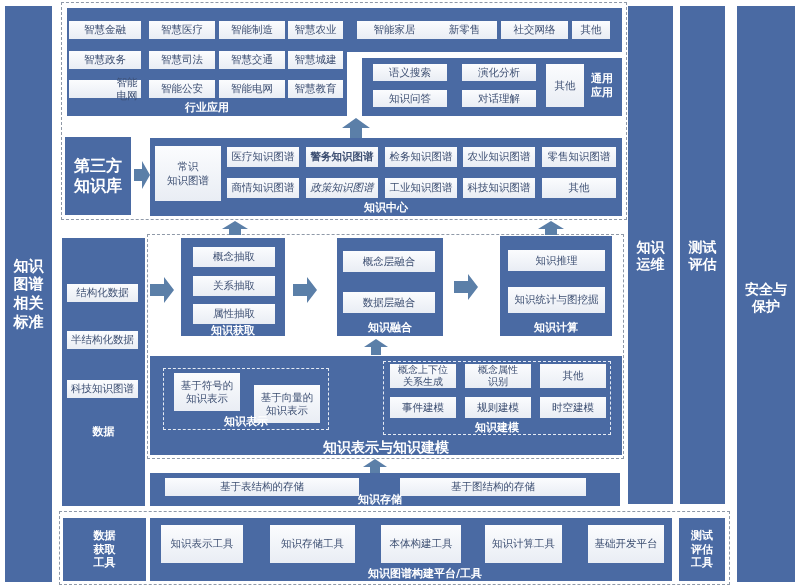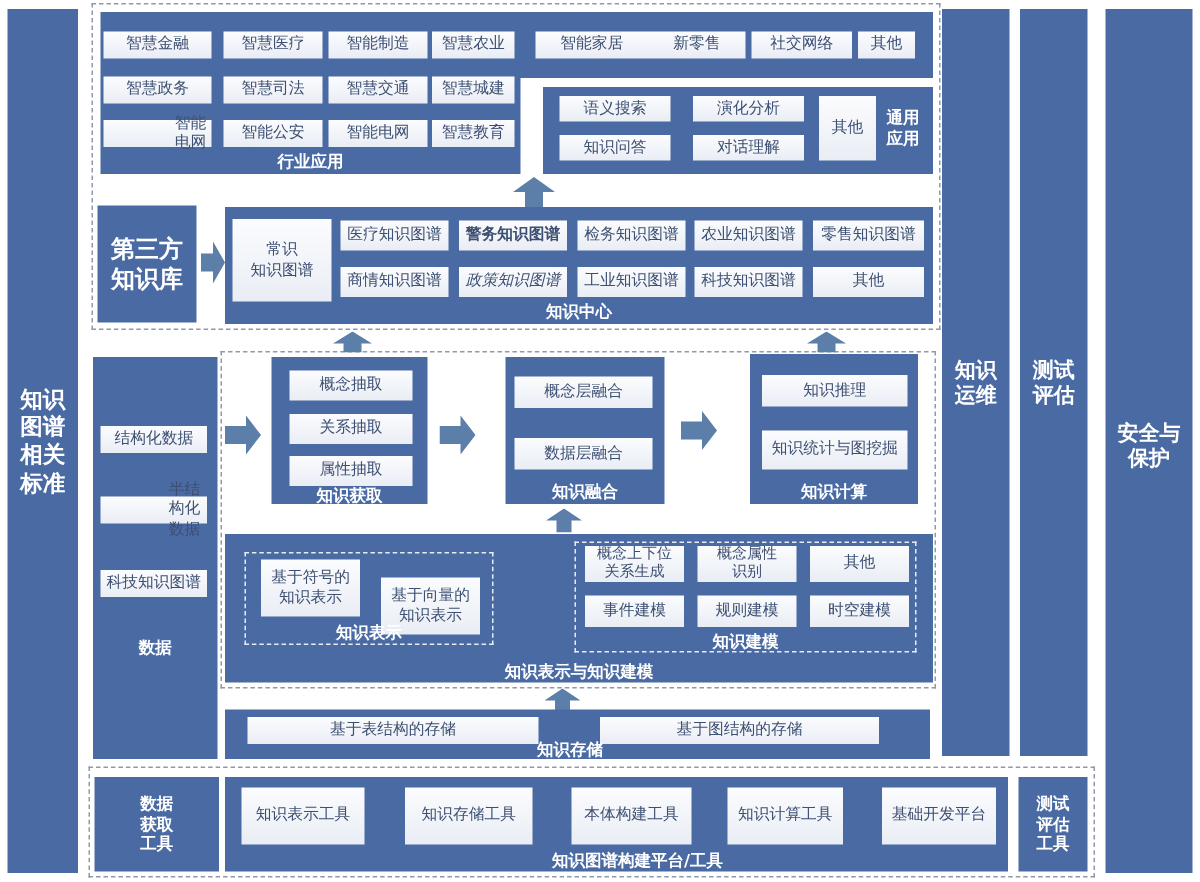--- a/index.html
+++ b/index.html
@@ -111,21 +111,21 @@
   <div class="lbl" style="left:0;top:228px;width:45px;height:44px;font-size:14px;">测试
 评估</div>
 </div>
 <div class="abs blue" style="left:737px;top:6px;width:58px;height:576px;">
   <div class="lbl" style="left:0;top:270px;width:58px;height:44px;font-size:14px;">安全与
 保护</div>
 </div>
 
 <div class="abs blue" style="left:62px;top:238px;width:83px;height:268px;"></div>
 <div class="cell" style="left:67px;top:284px;width:71px;height:18px;">结构化数据</div>
-<div class="cell" style="left:67px;top:331px;width:71px;height:18px;padding-left:41px;">半结构化数据</div>
+<div class="cell" style="left:67px;top:331px;width:71px;height:18px;">半结构化数据</div>
 <div class="cell" style="left:67px;top:380px;width:71px;height:18px;">科技知识图谱</div>
 <div class="lbl" style="left:62px;top:423px;width:83px;height:18px;font-size:11px;">数据</div>
 
 <div class="abs dash" style="left:147px;top:234px;width:477px;height:225px;"></div>
 
 <div class="arrow" style="left:150px;top:277px;">
   <svg width="24" height="26" viewBox="0 0 24 26">
       <polygon points="24,13 14,26 14,19 0,19 0,7 14,7 14,0" fill="#5b7fa8"></polygon>
     </svg>
 </div>
@@ -186,21 +186,21 @@
 <div class="abs dash-w" style="left:383px;top:361px;width:228px;height:74px;"></div>
 <div class="cell" style="left:390px;top:364px;width:66px;height:24px;font-size:10px;">概念上下位
 关系生成</div>
 <div class="cell" style="left:465px;top:364px;width:66px;height:24px;font-size:10px;">概念属性
 识别</div>
 <div class="cell" style="left:540px;top:364px;width:66px;height:24px;">其他</div>
 <div class="cell" style="left:390px;top:397px;width:66px;height:21px;">事件建模</div>
 <div class="cell" style="left:465px;top:397px;width:66px;height:21px;">规则建模</div>
 <div class="cell" style="left:540px;top:397px;width:66px;height:21px;">时空建模</div>
 <div class="lbl" style="left:383px;top:421px;width:228px;height:14px;font-size:11px;">知识建模</div>
-<div class="lbl" style="left:150px;top:440px;width:472px;height:15px;font-size:11px;">知识表示与知识建模</div>
+<div class="lbl" style="left:150px;top:440px;width:472px;height:15px;font-size:14px;">知识表示与知识建模</div>
 
 <div class="arrow" style="left:363px;top:459px;">
   <svg width="24" height="16" viewBox="0 0 24 16">
       <polygon points="12,0 24,8 17,8 17,16 7,16 7,8 0,8" fill="#5b7fa8"></polygon>
     </svg>
 </div>
 
 <div class="abs blue" style="left:150px;top:473px;width:470px;height:33px;"></div>
 <div class="cell" style="left:165px;top:478px;width:194px;height:18px;">基于表结构的存储</div>
 <div class="cell" style="left:400px;top:478px;width:186px;height:18px;">基于图结构的存储</div>

